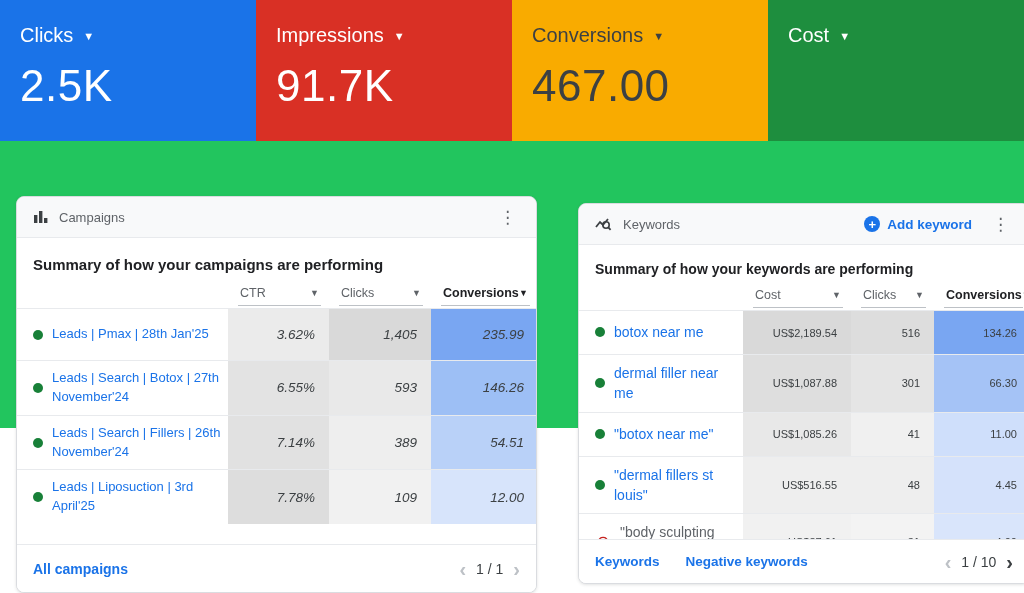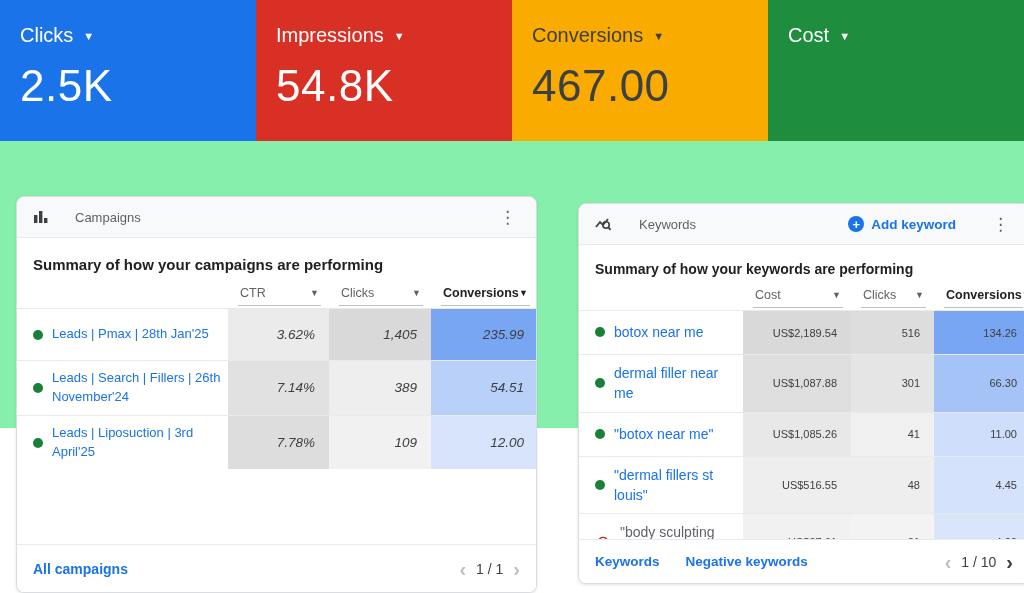--- a/index.html
+++ b/index.html
@@ -1,34 +1,34 @@
 <!DOCTYPE html>
 <html><head>
 <meta charset="utf-8">
 <style>
   * { margin:0; padding:0; box-sizing:border-box; }
   html,body { width:1024px; height:593px; overflow:hidden; background:#ffffff;
               font-family:"Liberation Sans","DejaVu Sans",sans-serif; }
-  .stage { position:relative; width:1024px; height:428px; background:#86efac; }
+  .stage { position:relative; width:1024px; height:428px; background:#22c55e; }
 
   
   .scorecards { position:absolute; left:0; top:0; width:1024px; height:141px; display:flex; }
   .scorecard { width:256px; height:141px; padding:24px 0 0 20px; }
   .sc-label-row { display:flex; align-items:center; gap:10px; font-size:20px; }
   .sc-caret { font-size:11px; line-height:1; position:relative; top:1px; }
   .sc-value { margin-top:14px; font-size:44px; letter-spacing:0.5px; font-weight:400; }
 
   
   .card { position:absolute; background:#ffffff; border:1px solid #dadce0; border-radius:8px;
           box-shadow:0 1px 3px rgba(60,64,67,.15); overflow:hidden; }
   .card-campaigns { left:16px; top:196px; width:521px; height:397px; }
   .card-keywords  { left:578px; top:203px; width:452px; height:381px; }
 
   .card-header { height:41px; background:#f8f9fa; border-bottom:1px solid #e8eaed;
-                 display:flex; align-items:center; padding:0 14px 0 16px;gap:16px; }
+                 display:flex; align-items:center; padding:0 14px 0 16px; }
   .card-title { font-size:13px; color:#5f6368; margin-left:10px; }
   .header-spacer { flex:1; }
   .kebab { font-size:17px; color:#5f6368; line-height:1; padding:4px 6px; cursor:pointer; }
 
   .add-kw { display:flex; align-items:center; gap:7px; color:#1a73e8; font-size:13.5px;
             font-weight:bold; margin-right:14px; cursor:pointer; }
   .plus-circle { width:16px; height:16px; border-radius:50%; background:#1a73e8; color:#fff;
                  display:flex; align-items:center; justify-content:center; font-size:13px;
                  font-weight:bold; line-height:1; }
 
@@ -86,21 +86,21 @@
         <span>Clicks</span>
         <span class="sc-caret">▼</span>
       </div>
       <div class="sc-value" style="color: rgb(255, 255, 255);">2.5K</div>
     </div>
     <div class="scorecard" style="background: rgb(217, 48, 37);">
       <div class="sc-label-row" style="color: rgb(255, 255, 255);">
         <span>Impressions</span>
         <span class="sc-caret">▼</span>
       </div>
-      <div class="sc-value" style="color: rgb(255, 255, 255);">54.8K</div>
+      <div class="sc-value" style="color: rgb(255, 255, 255);">91.7K</div>
     </div>
     <div class="scorecard" style="background: rgb(249, 171, 0);">
       <div class="sc-label-row" style="color: rgb(60, 64, 67);">
         <span>Conversions</span>
         <span class="sc-caret">▼</span>
       </div>
       <div class="sc-value" style="color: rgb(60, 64, 67);">467.00</div>
     </div>
     <div class="scorecard" style="background: rgb(30, 142, 62);">
       <div class="sc-label-row" style="color: rgb(255, 255, 255);">
@@ -158,20 +158,31 @@
         <tr class="data-row">
           <td class="name-cell">
               <span class="name-wrap">
             <span class="status-dot"></span>
             <span class="row-link">Leads | Pmax | 28th Jan'25</span>
               </span>
             </td>
           <td class="val-cell" style="background: rgb(235, 235, 235);">3.62%</td>
           <td class="val-cell" style="background: rgb(217, 217, 217);">1,405</td>
           <td class="val-cell" style="background: rgb(121, 166, 242);">235.99</td>
+        </tr>
+        <tr class="data-row">
+          <td class="name-cell">
+              <span class="name-wrap">
+            <span class="status-dot"></span>
+            <span class="row-link">Leads | Search | Botox | 27th November'24</span>
+              </span>
+            </td>
+          <td class="val-cell" style="background: rgb(227, 227, 227);">6.55%</td>
+          <td class="val-cell" style="background: rgb(233, 233, 233);">593</td>
+          <td class="val-cell" style="background: rgb(157, 191, 245);">146.26</td>
         </tr>
         <tr class="data-row">
           <td class="name-cell">
               <span class="name-wrap">
             <span class="status-dot"></span>
             <span class="row-link">Leads | Search | Fillers | 26th November'24</span>
               </span>
             </td>
           <td class="val-cell" style="background: rgb(225, 225, 225);">7.14%</td>
           <td class="val-cell" style="background: rgb(238, 238, 238);">389</td>

